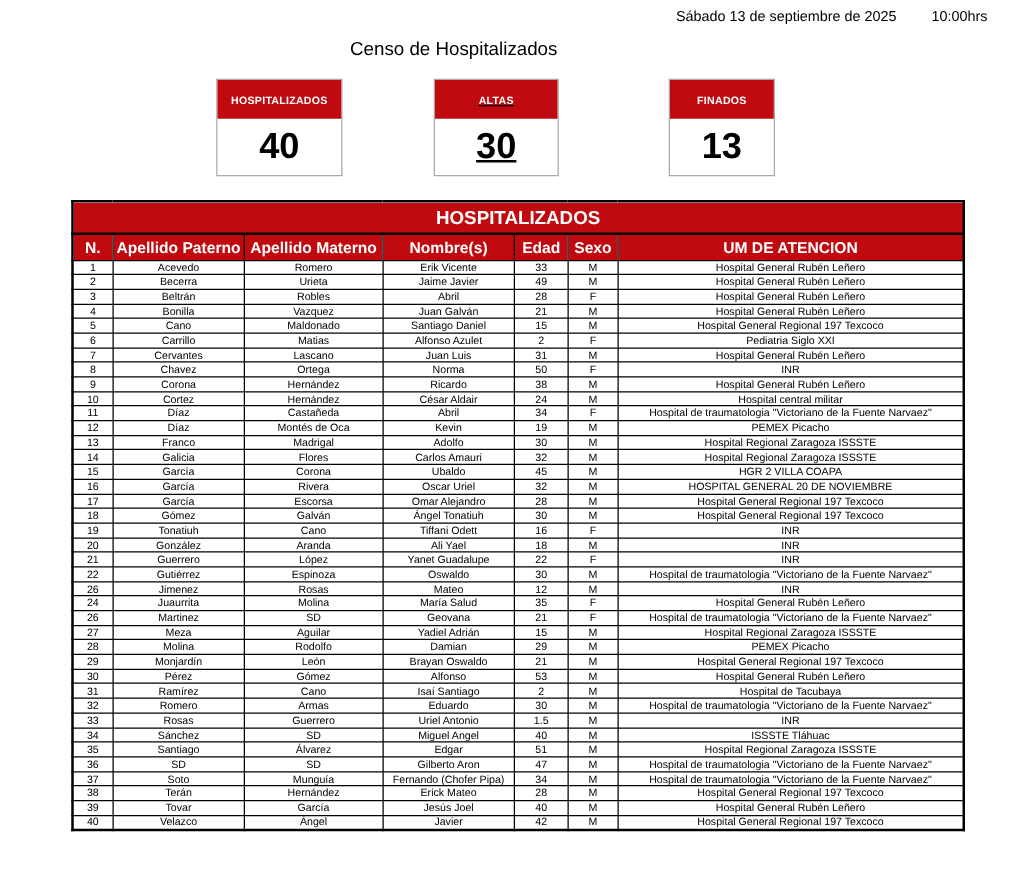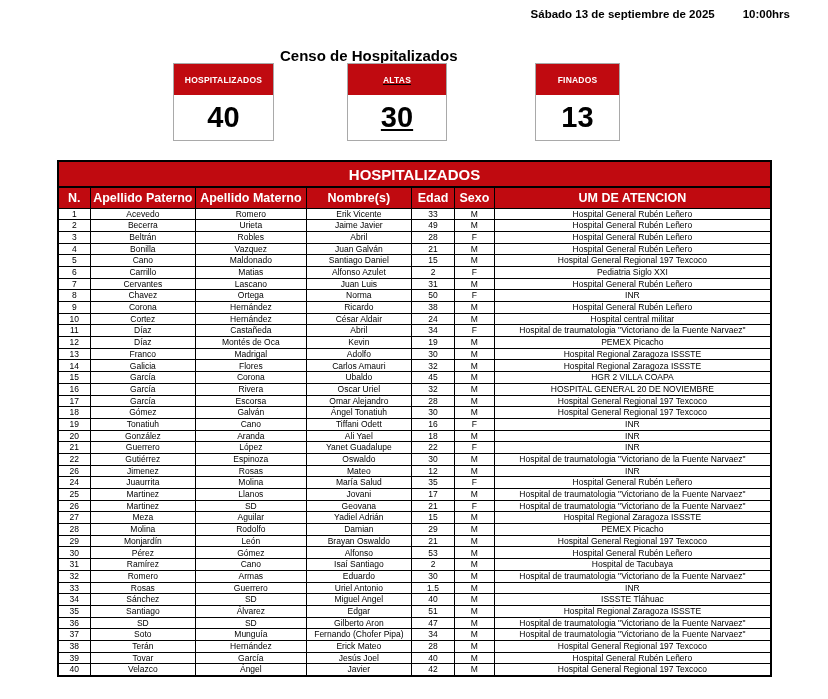--- a/index.html
+++ b/index.html
@@ -8,27 +8,27 @@
   body {
     width: 828px; height: 699px;
     background: #ffffff;
     position: relative;
     font-family: "Liberation Sans", sans-serif;
     color: #000;
   }
   
   .dateline {
     position: absolute; top: 8px; right: 38px;
-    font-size: 11.5px; font-weight: bold;
+    font-size: 11.5px; font-weight: normal;
     display: flex; gap: 28px; white-space: nowrap;
   }
   
   .doc-title {
     position: absolute; top: 31px; left: 280px;
-    font-size: 15px; font-weight: bold; margin-top: 16px;
+    font-size: 15px; font-weight: normal;
   }
   
   .stat-card {
     position: absolute; top: 63px;
     border: 1px solid #a9a9a9;
     background: #fff;
     display: flex; flex-direction: column;
   }
   .stat-card .stat-head {
     background: var(--accent);
@@ -348,29 +348,20 @@
         <tr class="data-row">
           <td>24</td>
           <td>Juaurrita</td>
           <td>Molina</td>
           <td>María Salud</td>
           <td>35</td>
           <td>F</td>
           <td>Hospital General Rubén Leñero</td>
         </tr>
         <tr class="data-row">
-          <td>25</td>
-          <td>Martinez</td>
-          <td>Llanos</td>
-          <td>Jovani</td>
-          <td>17</td>
-          <td>M</td>
-          <td>Hospital de traumatologia "Victoriano de la Fuente Narvaez"</td>
-        </tr>
-        <tr class="data-row">
           <td>26</td>
           <td>Martinez</td>
           <td>SD</td>
           <td>Geovana</td>
           <td>21</td>
           <td>F</td>
           <td>Hospital de traumatologia "Victoriano de la Fuente Narvaez"</td>
         </tr>
         <tr class="data-row">
           <td>27</td>

